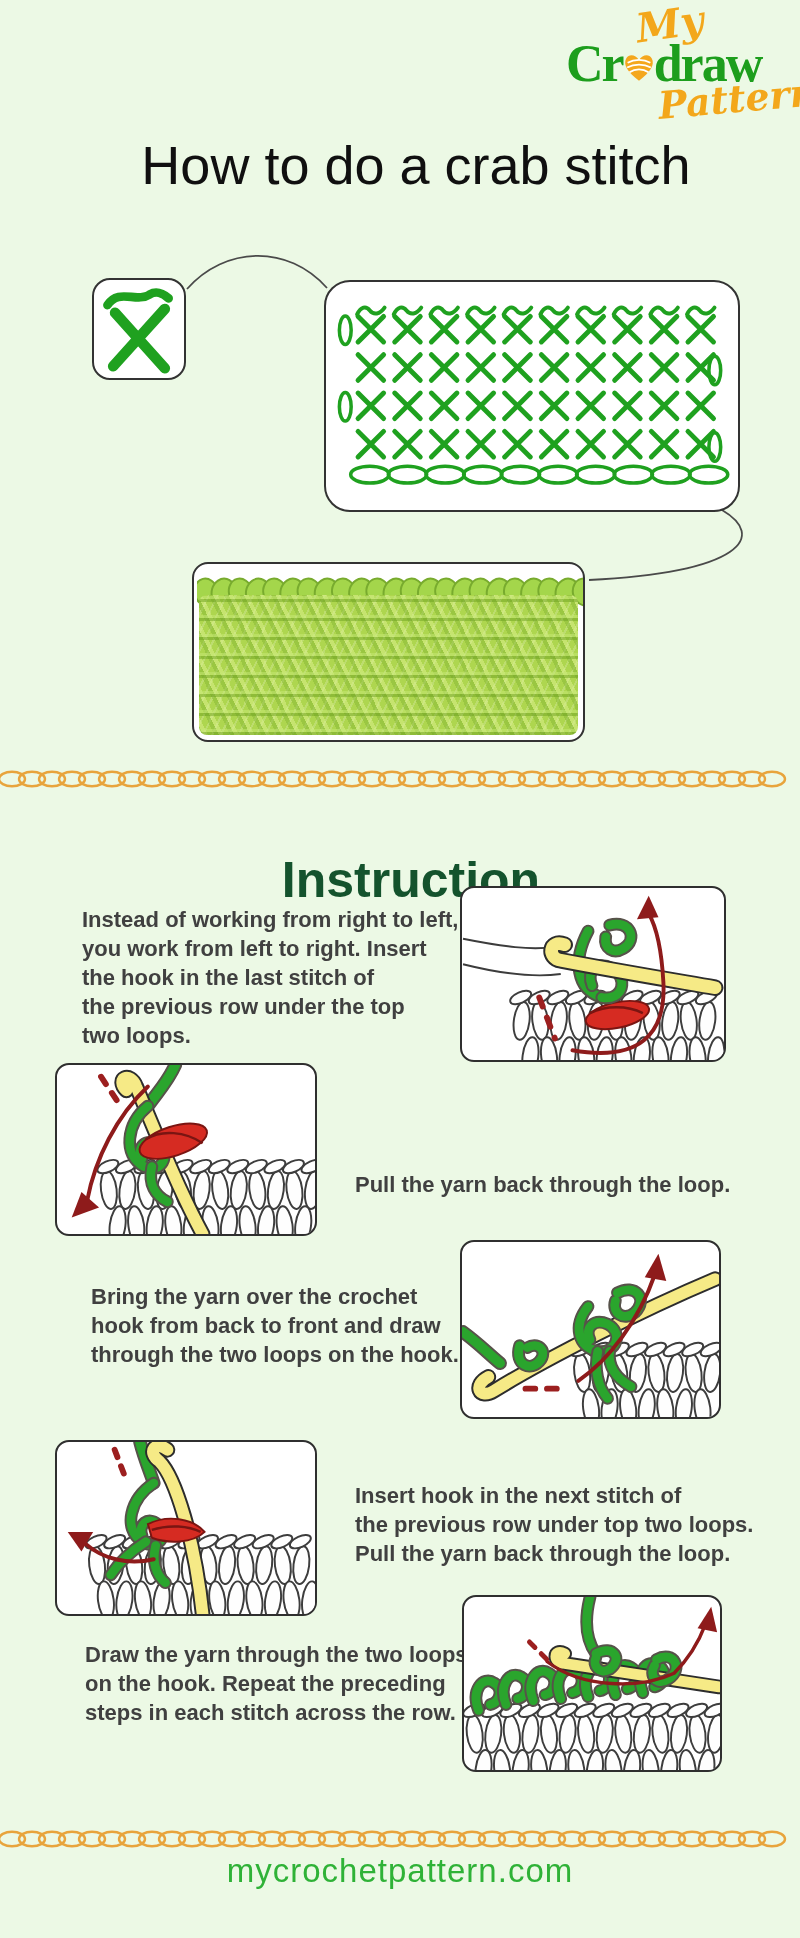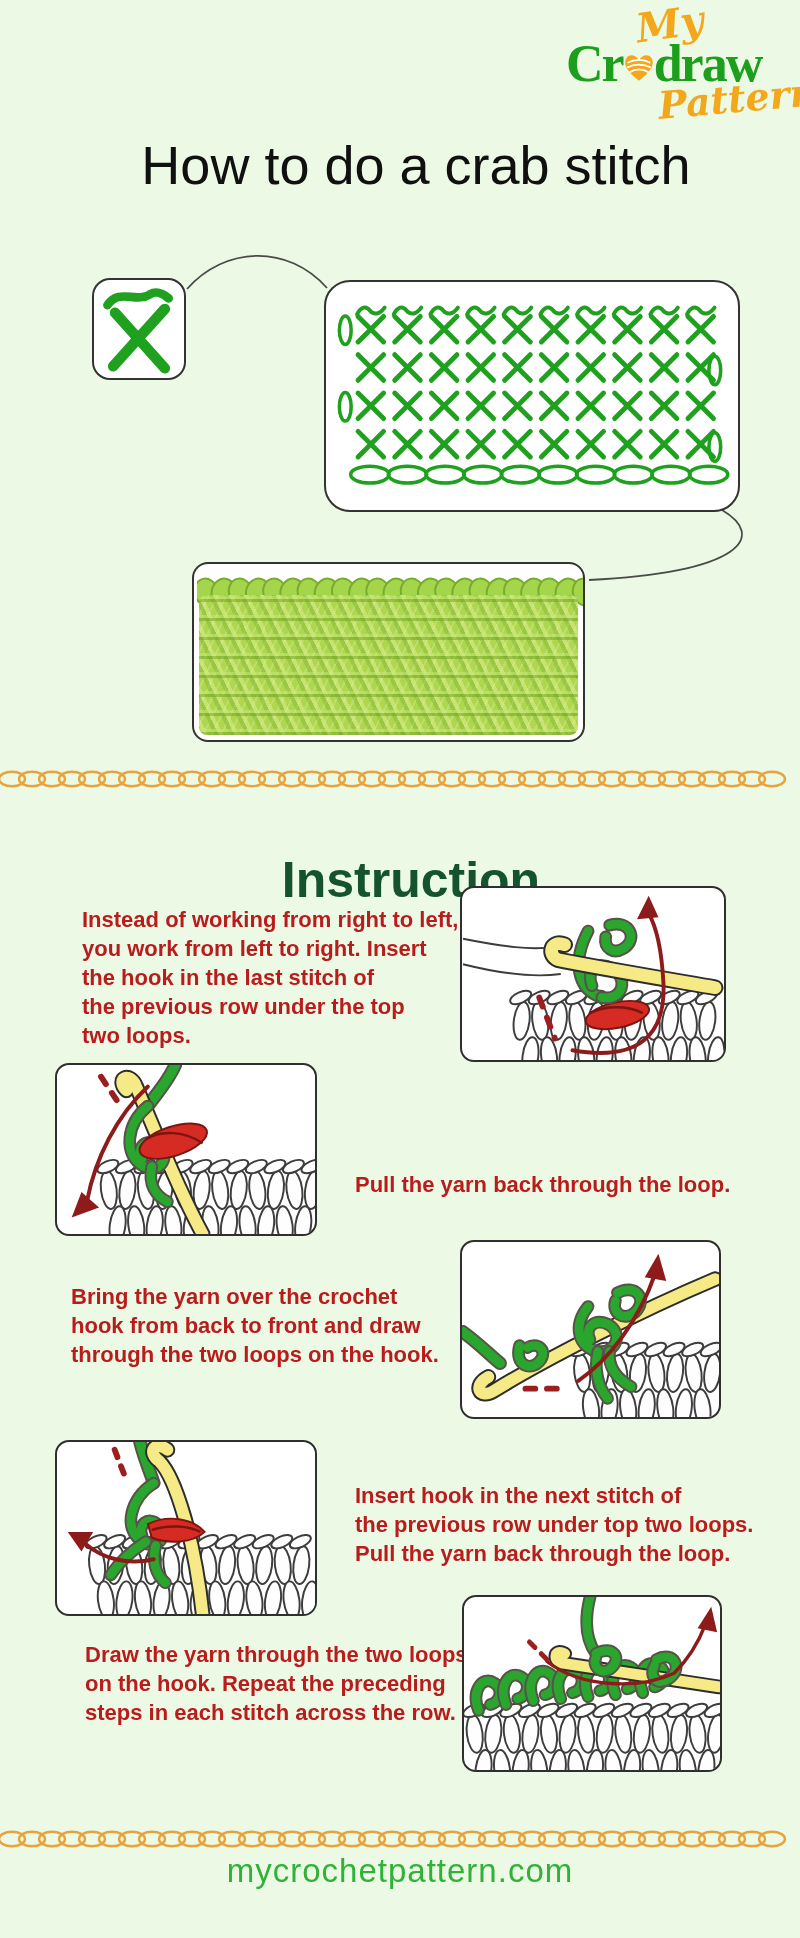--- a/index.html
+++ b/index.html
@@ -34,22 +34,22 @@
             repeating-linear-gradient(64deg, rgba(130,180,50,.45) 0 4px, rgba(226,244,150,.45) 4px 8px, rgba(0,0,0,0) 8px 14px),
             repeating-linear-gradient(-64deg, rgba(255,255,255,.18) 0 2px, rgba(0,0,0,0) 2px 8px);}
 
   .chain{position:absolute;left:0;width:800px;height:22px;}
   .chain1{top:768px;} .chain2{top:1828px;}
 
   .instruction-h{position:absolute;left:0;width:800px;top:840px;text-align:center;
                  font-size:50px;font-weight:bold;color:#14532d;margin:11px;}
 
   .step-text{position:absolute;margin:0;font-size:22px;font-weight:bold;line-height:29px;
-             color:#b91c1c;white-space:pre-line;}
-  .t1{left:82px;top:905px;}  .t2{left:355px;top:1170px;} .t3{left:71px;top:1282px;}
+             color:#404040;white-space:pre-line;}
+  .t1{left:82px;top:905px;}  .t2{left:355px;top:1170px;} .t3{left:91px;top:1282px;}
   .t4{left:355px;top:1473px;margin-top:8px;} .t5{left:85px;top:1640px;}
 
   .img-box{position:absolute;background:#fff;border:2px solid #2f2f2f;box-sizing:border-box;
            border-radius:14px;overflow:hidden;}
   .b1{left:460px;top:886px;width:266px;height:176px;}
   .b2{left:55px;top:1063px;width:262px;height:173px;}
   .b3{left:460px;top:1240px;width:261px;height:179px;}
   .b4{left:55px;top:1440px;width:262px;height:176px;}
   .b5{left:462px;top:1595px;width:260px;height:177px;}
   .img-box svg{width:100%;height:100%;display:block;}

